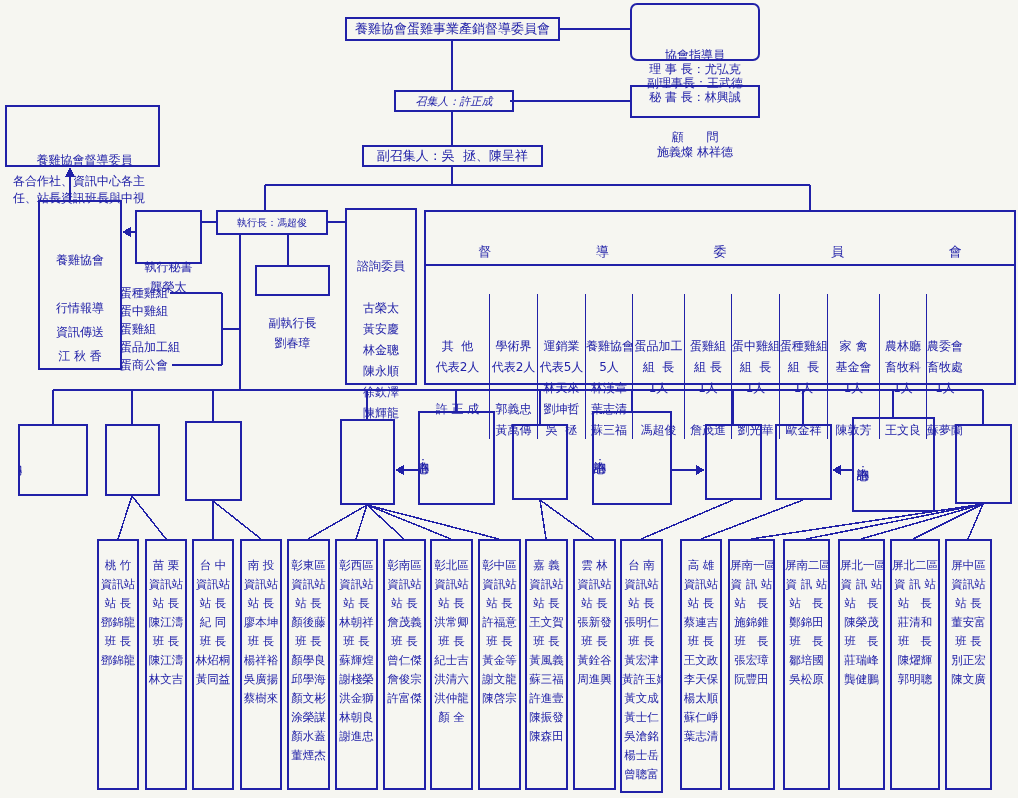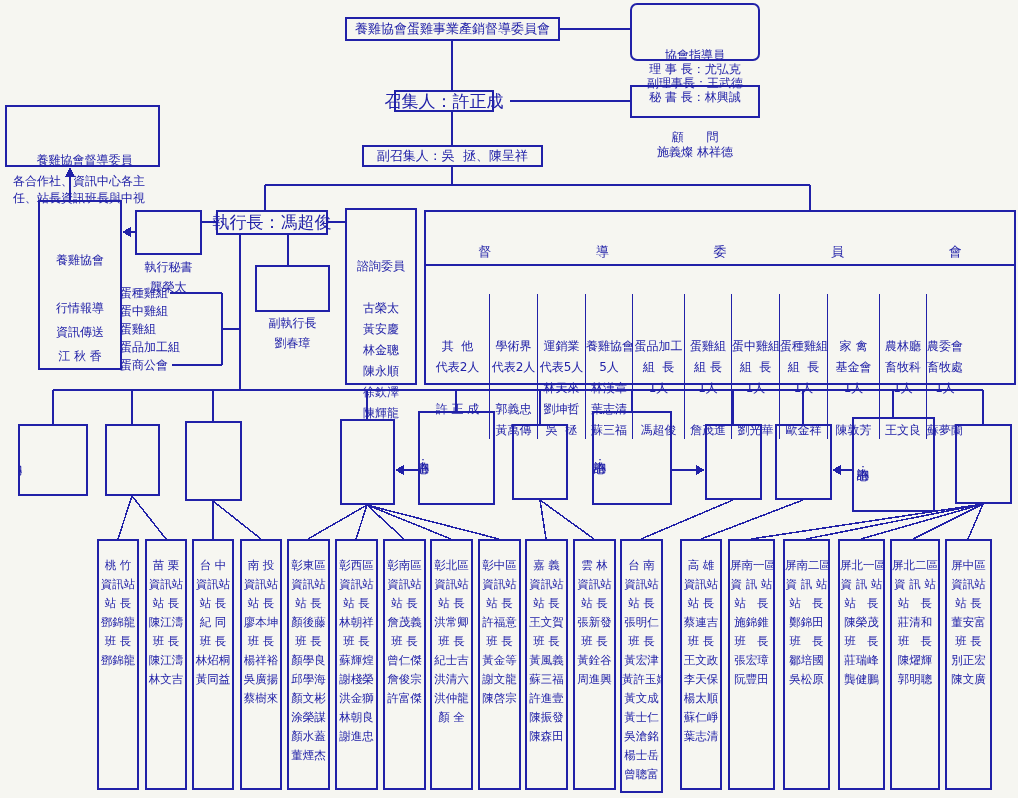--- a/index.html
+++ b/index.html
@@ -15,37 +15,37 @@
   .box{
     position:absolute;border:2px solid #2121a8;background:transparent;
     box-sizing:border-box;z-index:2;font-size:12px;white-space:pre;
   }
   .bline{line-height:15px;text-align:center;white-space:pre;}
   
   #title{left:345px;top:17px;width:215px;height:24px;font-size:13px;
          display:flex;align-items:center;justify-content:center;}
   #advisors{left:630px;top:3px;width:130px;height:58px;padding-top:1px;border-radius:7px;}
   #advisors .bline{line-height:14px;}
-  #convener{left:394px;top:90px;width:100px;height:22px;font-size:17px;
-            display:flex;align-items:center;justify-content:center;}
+  #convener{left:394px;top:90px;width:120px;height:22px;font-size:11px;
+            display:flex;align-items:center;justify-content:center;font-style:italic;}
   #consultant{left:630px;top:85px;width:130px;height:33px;padding-top:1px;}
   #consultant .bline{line-height:15px;}
   #leftinfo{left:5px;top:105px;width:155px;height:62px;padding:3px 2px 0 6px;}
   #leftinfo .bline{text-align:left;line-height:17px;}
   #leftinfo .bline:first-child{text-align:center;margin-bottom:4px;}
   #deputyconv{left:362px;top:145px;width:181px;height:22px;font-size:13px;
               display:flex;align-items:center;justify-content:center;}
   
   #assoc{left:38px;top:200px;width:84px;height:170px;padding-top:4px;}
   #assoc .bline{height:24px;line-height:24px;}
-  #execsec{left:135px;top:210px;width:67px;height:45px;padding-top:3px;}
+  #execsec{left:135px;top:210px;width:67px;height:54px;padding-top:3px;}
   #execsec .bline{line-height:20px;}
-  #execdir{left:216px;top:210px;width:112px;height:25px;font-size:17px;
+  #execdir{left:216px;top:210px;width:112px;height:25px;font-size:10px;
            display:flex;align-items:center;justify-content:center;}
-  #depexec{left:255px;top:265px;width:75px;height:47px;padding-top:4px;}
+  #depexec{left:255px;top:265px;width:75px;height:31px;padding-top:4px;}
   #depexec .bline{line-height:20px;}
   #advisory{left:345px;top:208px;width:72px;height:177px;padding-top:4px;}
   #advisory .bline{height:21px;line-height:21px;}
   #egggroups{position:absolute;left:120px;top:284px;z-index:2;font-size:12px;}
   .egg-line{height:18px;line-height:18px;white-space:pre;text-align:left;}
   
   #ctable{left:424px;top:210px;width:592px;height:175px;padding:0;}
   .thead{height:24px;border-bottom:2px solid #2121a8;display:flex;
          align-items:center;justify-content:space-around;font-size:13px;}
   .tbody{display:flex;height:145px;}

